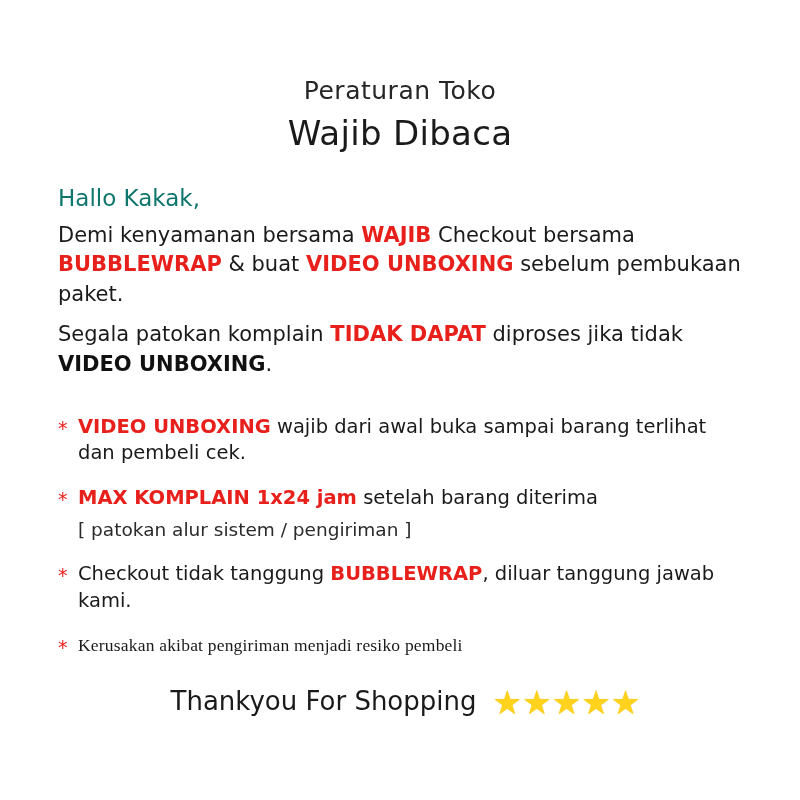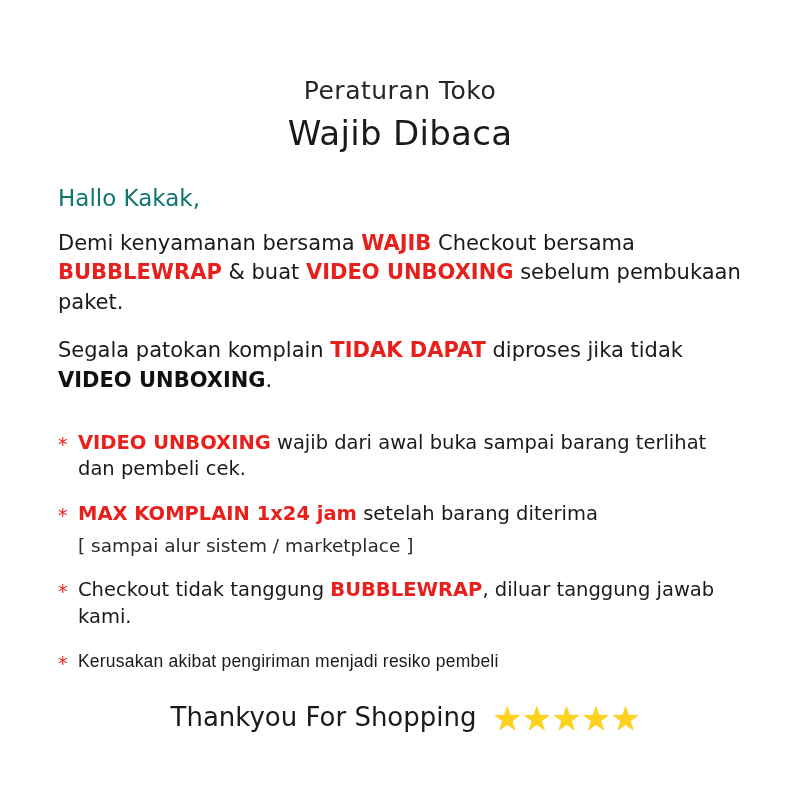--- a/index.html
+++ b/index.html
@@ -39,21 +39,21 @@
     margin-top: 6px;
     line-height: 1.25;
   }
   .greeting {
     margin-top: 30px;
     font-size: 23px;
     color: #0f766e;
     font-weight: 400;
   }
   .para {
-    margin-top: 18px;
+    margin-top: 10px;
     font-size: 21px;
     line-height: 1.42;
     color: #1a1a1a;
     max-width: 690px;
   }
   .red {
     color: #e8201c;
     font-weight: bold;
   }
   .bold {
@@ -81,21 +81,21 @@
     line-height: 1.38;
     color: #1a1a1a;
     max-width: 660px;
   }
   .bullet-sub {
     font-size: 18.5px;
     color: #2b2b2b;
     margin-top: 5px;
   }
   .mono {
-    font-family: Liberation Sans, sans-serif;
+    font-family: Liberation Serif, serif;
     font-size: 17.5px;
     letter-spacing: 0.2px;
     color: #1a1a1a;
   }
   .footer {
     margin-top: 26px;
     display: flex;
     justify-content: center;
     gap: 16px;
     padding-left: 10px;
@@ -143,21 +143,21 @@
       <div class="star">*</div>
       <div class="bullet-text">
         <span class="red">VIDEO UNBOXING</span><span> wajib dari awal buka sampai barang terlihat dan pembeli cek.</span>
       </div>
     </div>
 
     <div class="bullet-row">
       <div class="star">*</div>
       <div class="bullet-text">
         <span class="red">MAX KOMPLAIN 1x24 jam</span><span> setelah barang diterima</span>
-        <div class="bullet-sub">[ sampai alur sistem / marketplace ]</div>
+        <div class="bullet-sub">[ patokan alur sistem / pengiriman ]</div>
       </div>
     </div>
 
     <div class="bullet-row">
       <div class="star">*</div>
       <div class="bullet-text">
         <span>Checkout tidak tanggung </span><span class="red">BUBBLEWRAP</span><span>, diluar tanggung jawab kami.</span>
       </div>
     </div>
 

